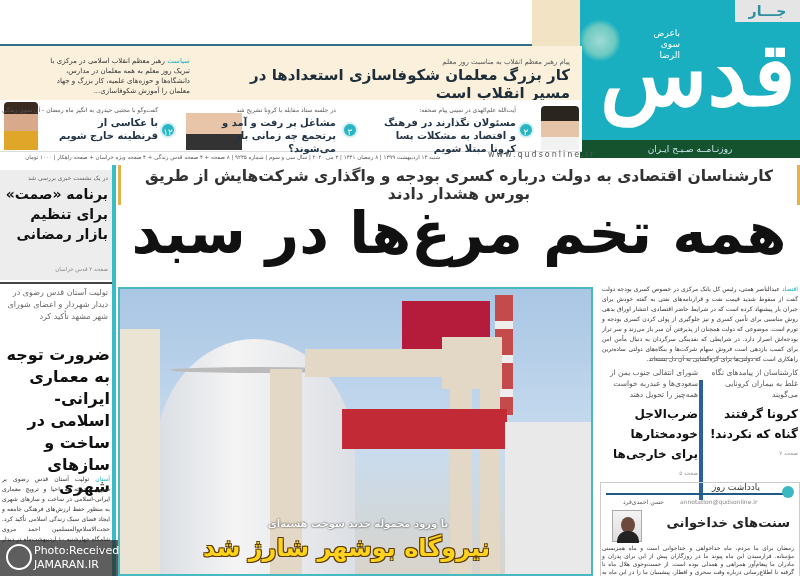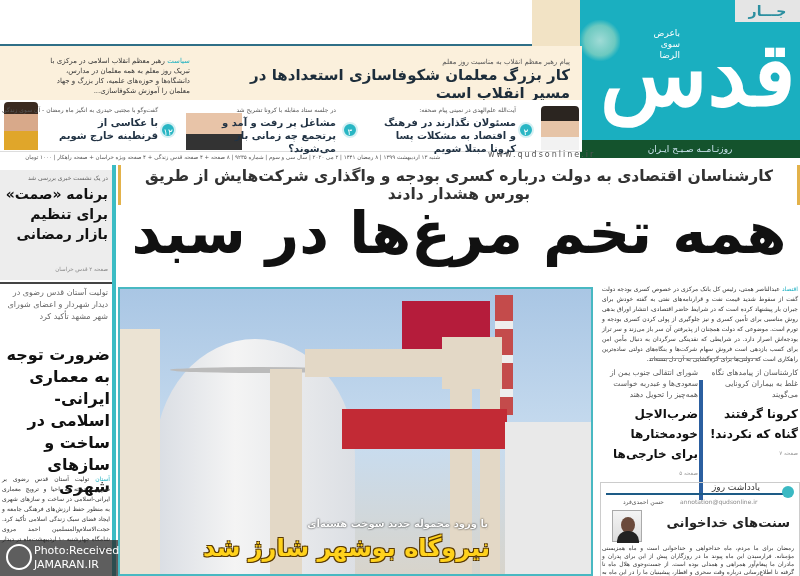--- a/index.html
+++ b/index.html
@@ -48,21 +48,21 @@
   .leftcol-border { left:112px; top:165px; width:4px; height:411px; background:#3bbcc4; }
   
   .photo { left:118px; top:287px; width:475px; height:289px; border:2px solid #48b8c2; overflow:hidden; background:linear-gradient(#a9c6e4 0%, #c8dcef 55%, #d8d4cb 100%); }
   .dome { position:absolute; left:35px; top:50px; width:200px; height:260px; border-radius:50% 50% 0 0 / 45% 45% 0 0; background:linear-gradient(90deg,#d9dde3,#f4f4f4 40%,#dcdfe4); }
   .dome-ring { position:absolute; left:50px; top:78px; width:180px; height:6px; background:#bbb; border-radius:50%; }
   .chimney { position:absolute; left:375px; top:6px; width:18px; height:120px; background:repeating-linear-gradient(#c44b4b 0 26px,#eee 26px 34px); }
   .crane-top { position:absolute; left:282px; top:12px; width:88px; height:52px; background:#b51c3b; }
   .pillar { position:absolute; background:#e3d8c6; }
   .crane-beam { position:absolute; left:222px; top:120px; width:165px; height:40px; background:#c22a35; }
   .building { position:absolute; left:385px; top:133px; width:90px; height:160px; background:#e9e9e9; }
-  .photo-kicker { left:228px; top:518px; width:260px; font-size:10px; color:#fff; font-weight:bold; text-align:right; text-shadow:0 0 2px #000; }
+  .photo-kicker { left:228px; top:518px; width:260px; font-size:10px; color:#fff; font-weight:bold; text-align:center; text-shadow:0 0 2px #000; }
   .photo-title { left:190px; top:534px; width:300px; font-size:24px; color:#ffd21c; font-weight:900; text-align:right; text-shadow:1px 1px 0 #5a3a00, -1px -1px 0 #5a3a00, 1px -1px 0 #5a3a00, -1px 1px 0 #5a3a00; }
   
   .rc-body { left:602px; top:284px; width:196px; font-size:6px; color:#333; line-height:10px; text-align:justify; }
   .rc-body .tag { color:#1aafc0; }
   .rc-sep { left:650px; top:358px; width:110px; height:1px; background:#999; }
   .rc-col { position:absolute; top:367px; width:96px; }
   .rc-kicker { font-size:7.5px; color:#555; line-height:11px; text-align:right; }
   .rc-title { font-size:12px; font-weight:bold; color:#111; line-height:20px; text-align:right; margin-top:4px; }
   .rc-ref { font-size:5.5px; color:#999; text-align:right; margin-top:6px; }
   .rc-divider { left:699px; top:380px; width:4px; height:120px; background:#2b5fa0; }

